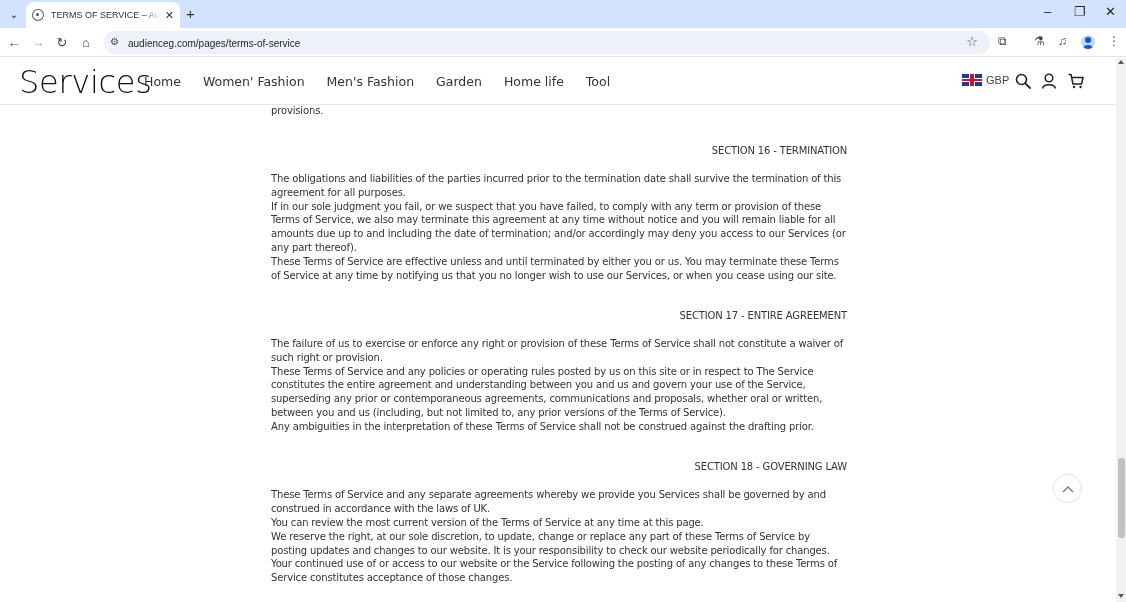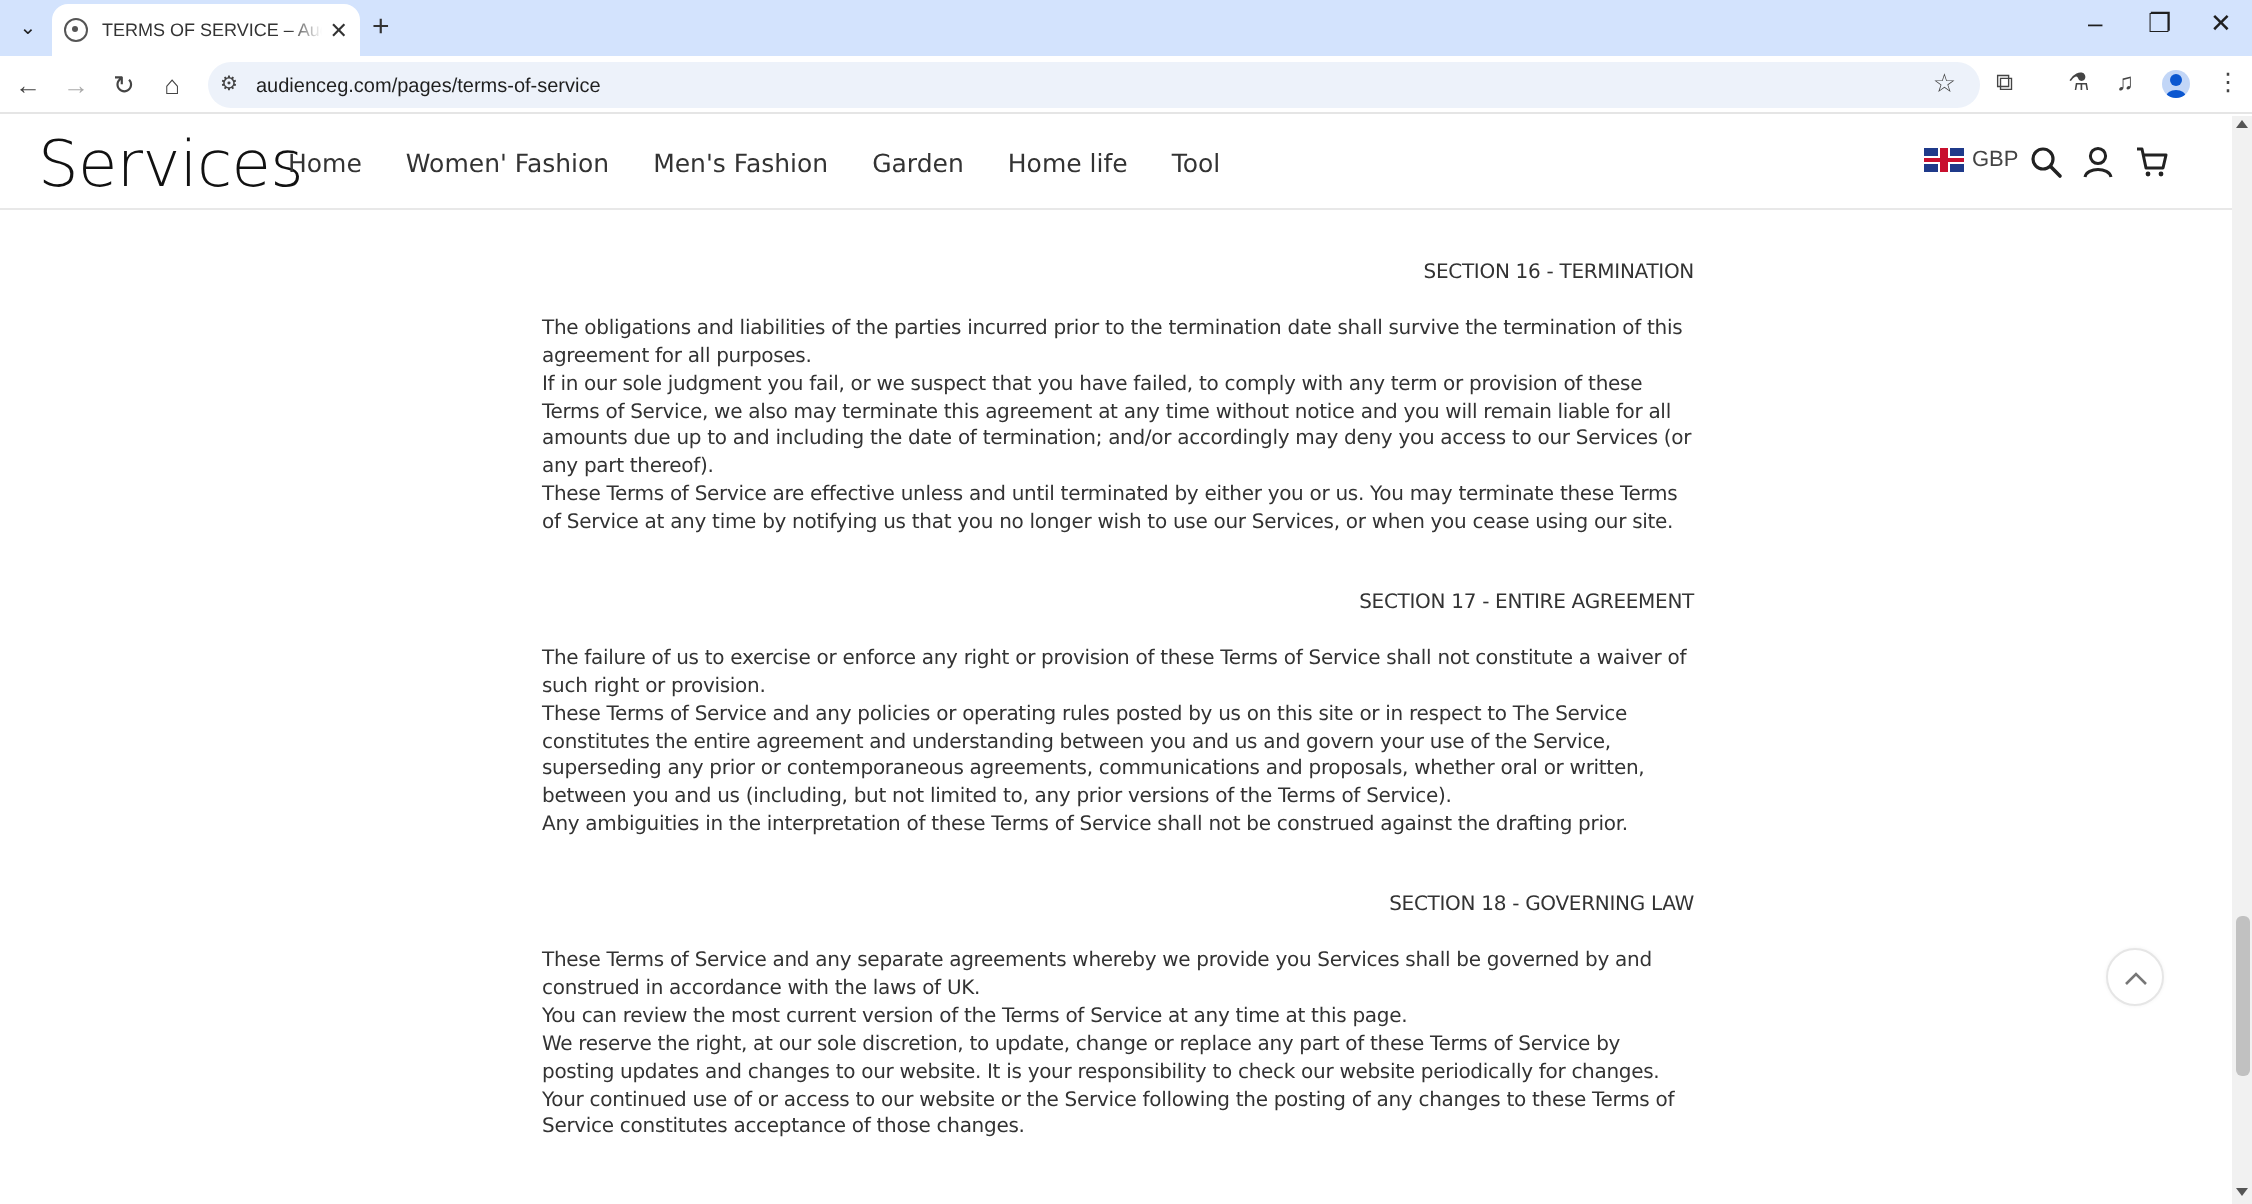--- a/index.html
+++ b/index.html
@@ -116,20 +116,21 @@
     <path d="M2.5 16.5 C3.5 11.5 14.5 11.5 15.5 16.5" fill="none" stroke="#222" stroke-width="1.5"></path>
   </svg>
   <svg class="hdr-icon" style="left:1067px;" viewBox="0 0 18 18">
     <path d="M1.5 2.5 H4 L6 12 H14.5 L16 5.5 H5" fill="none" stroke="#222" stroke-width="1.5" stroke-linejoin="round"></path>
     <circle cx="7" cy="15" r="1.2" fill="#222"></circle>
     <circle cx="13.5" cy="15" r="1.2" fill="#222"></circle>
   </svg>
 </header>
 
 <main class="content">
+  <p>provisions.</p>
 
   <section>
     <p class="sec-title">SECTION 16 - TERMINATION</p>
     <p>The obligations and liabilities of the parties incurred prior to the termination date shall survive the termination of this agreement for all purposes.</p>
     <p>If in our sole judgment you fail, or we suspect that you have failed, to comply with any term or provision of these Terms of Service, we also may terminate this agreement at any time without notice and you will remain liable for all amounts due up to and including the date of termination; and/or accordingly may deny you access to our Services (or any part thereof).</p>
     <p>These Terms of Service are effective unless and until terminated by either you or us. You may terminate these Terms of Service at any time by notifying us that you no longer wish to use our Services, or when you cease using our site.</p>
   </section>
 
   <section>
     <p class="sec-title">SECTION 17 - ENTIRE AGREEMENT</p>

